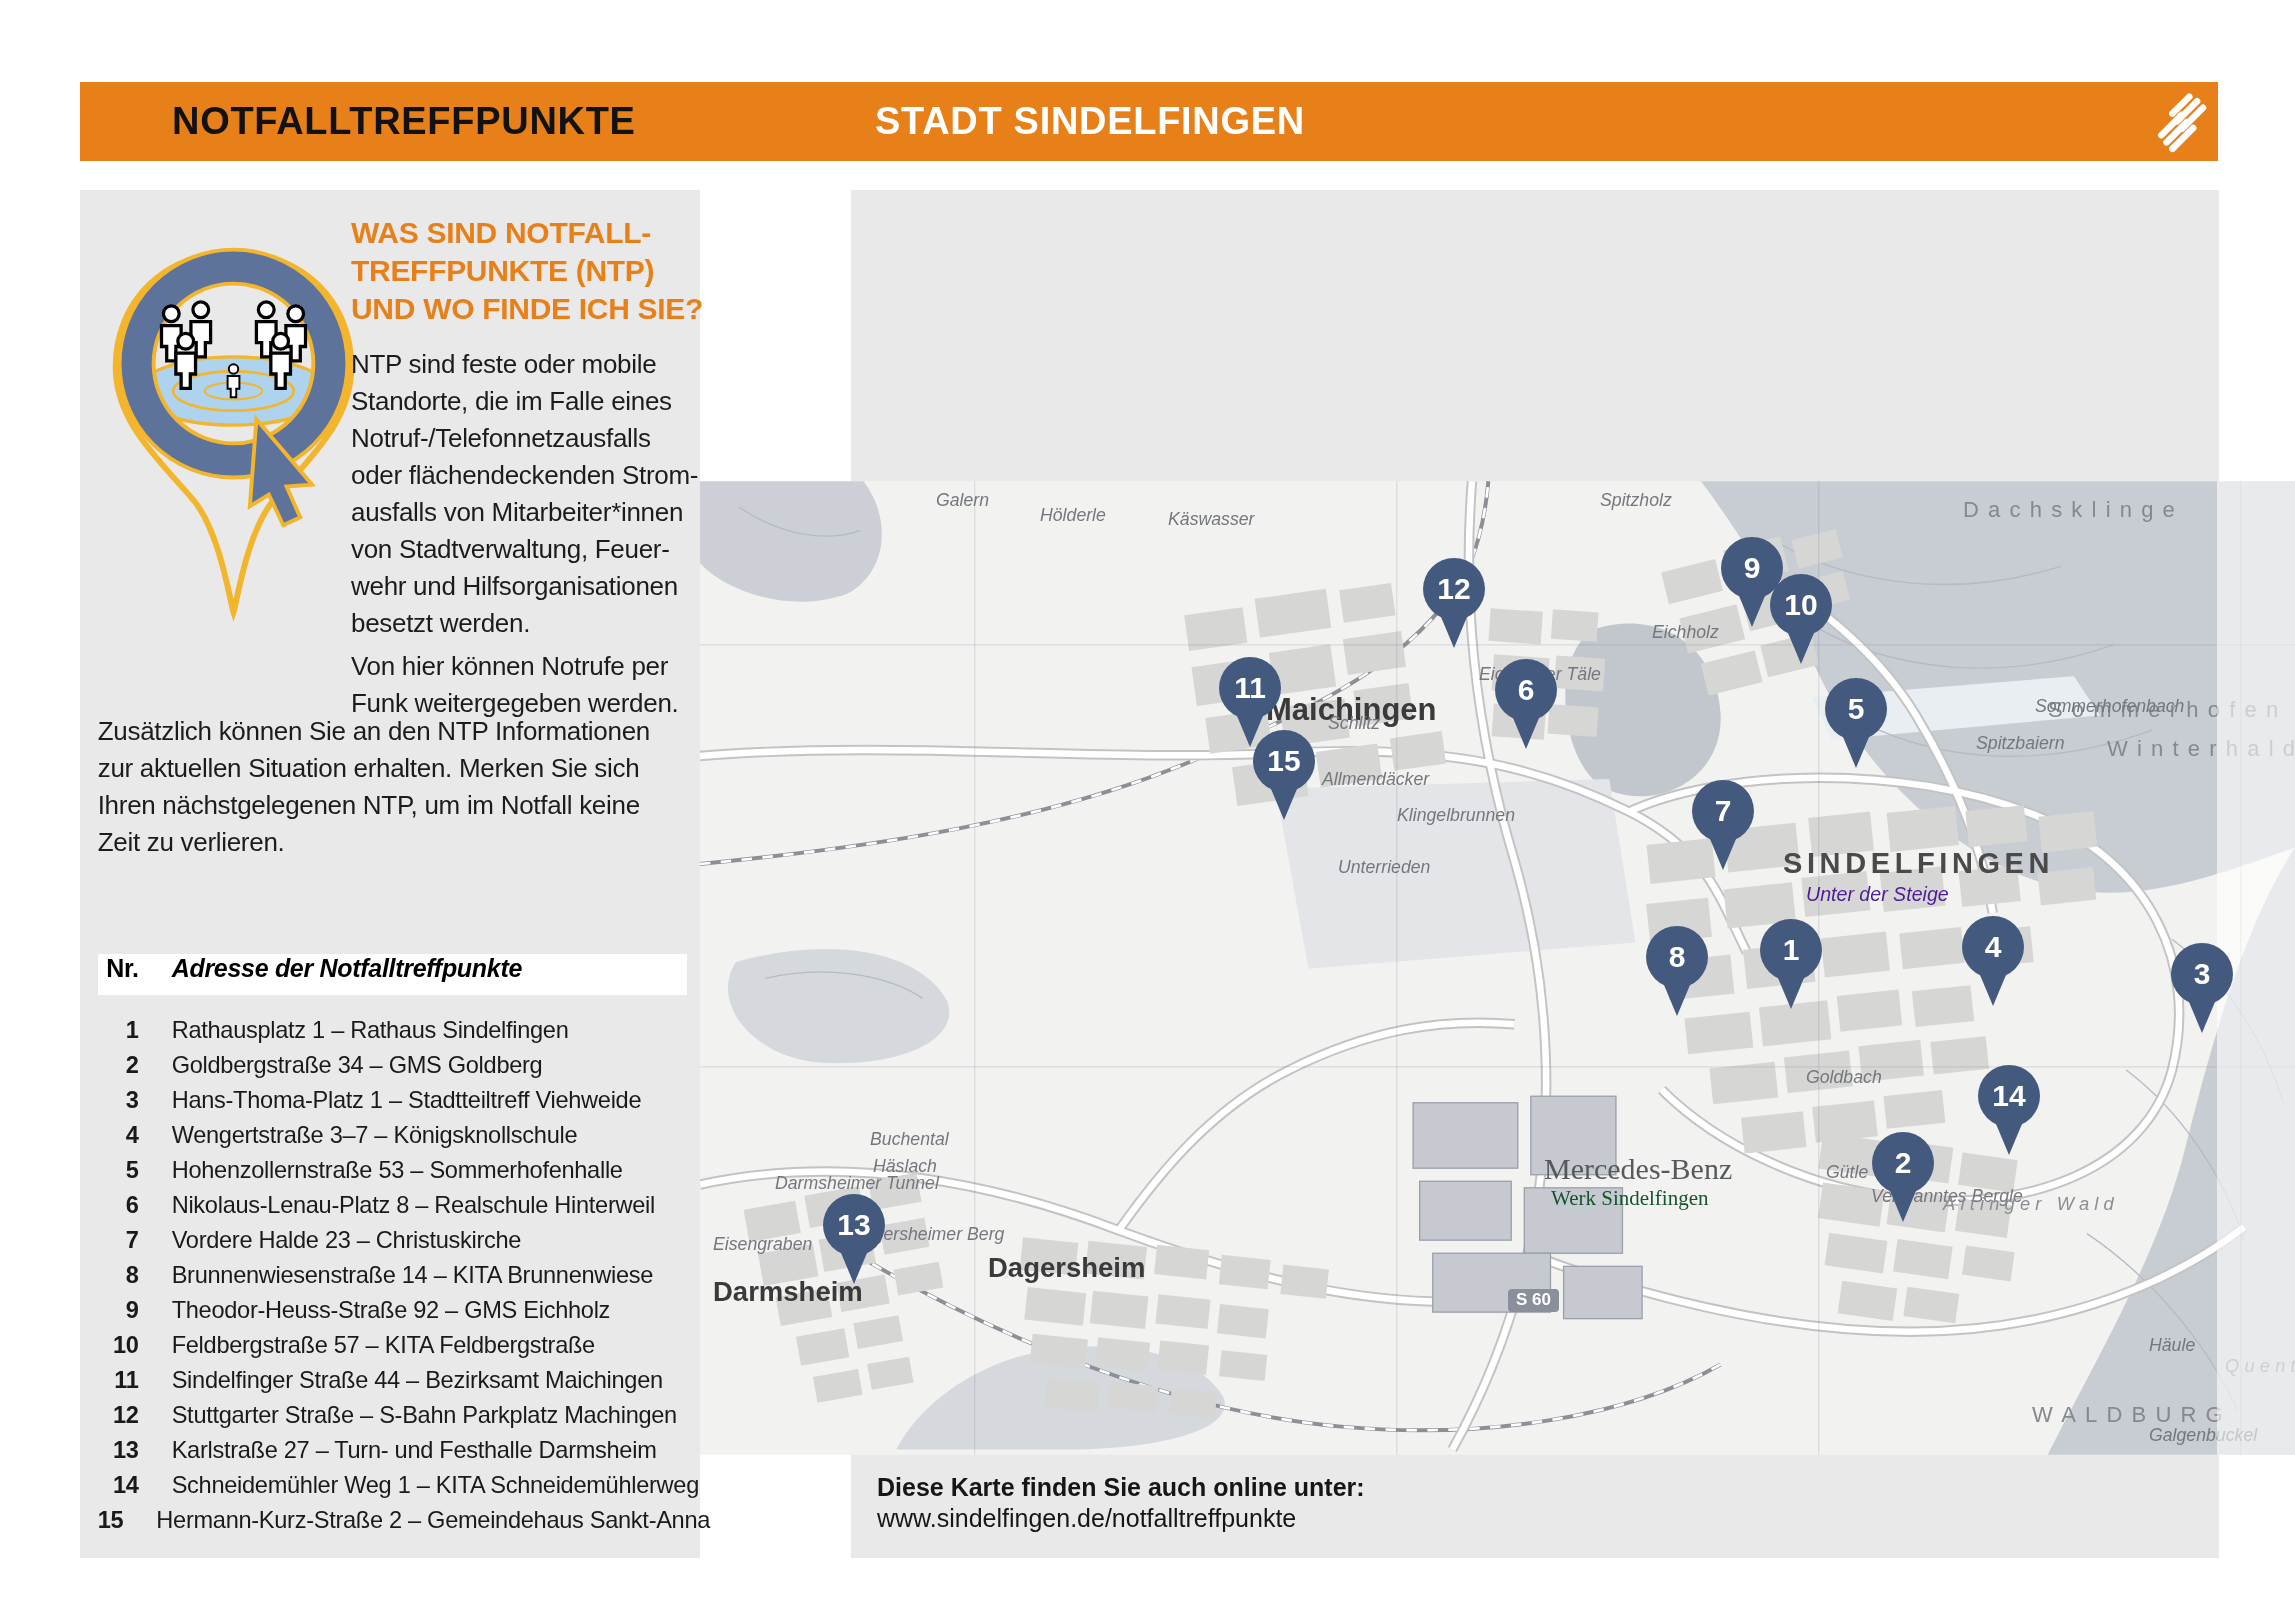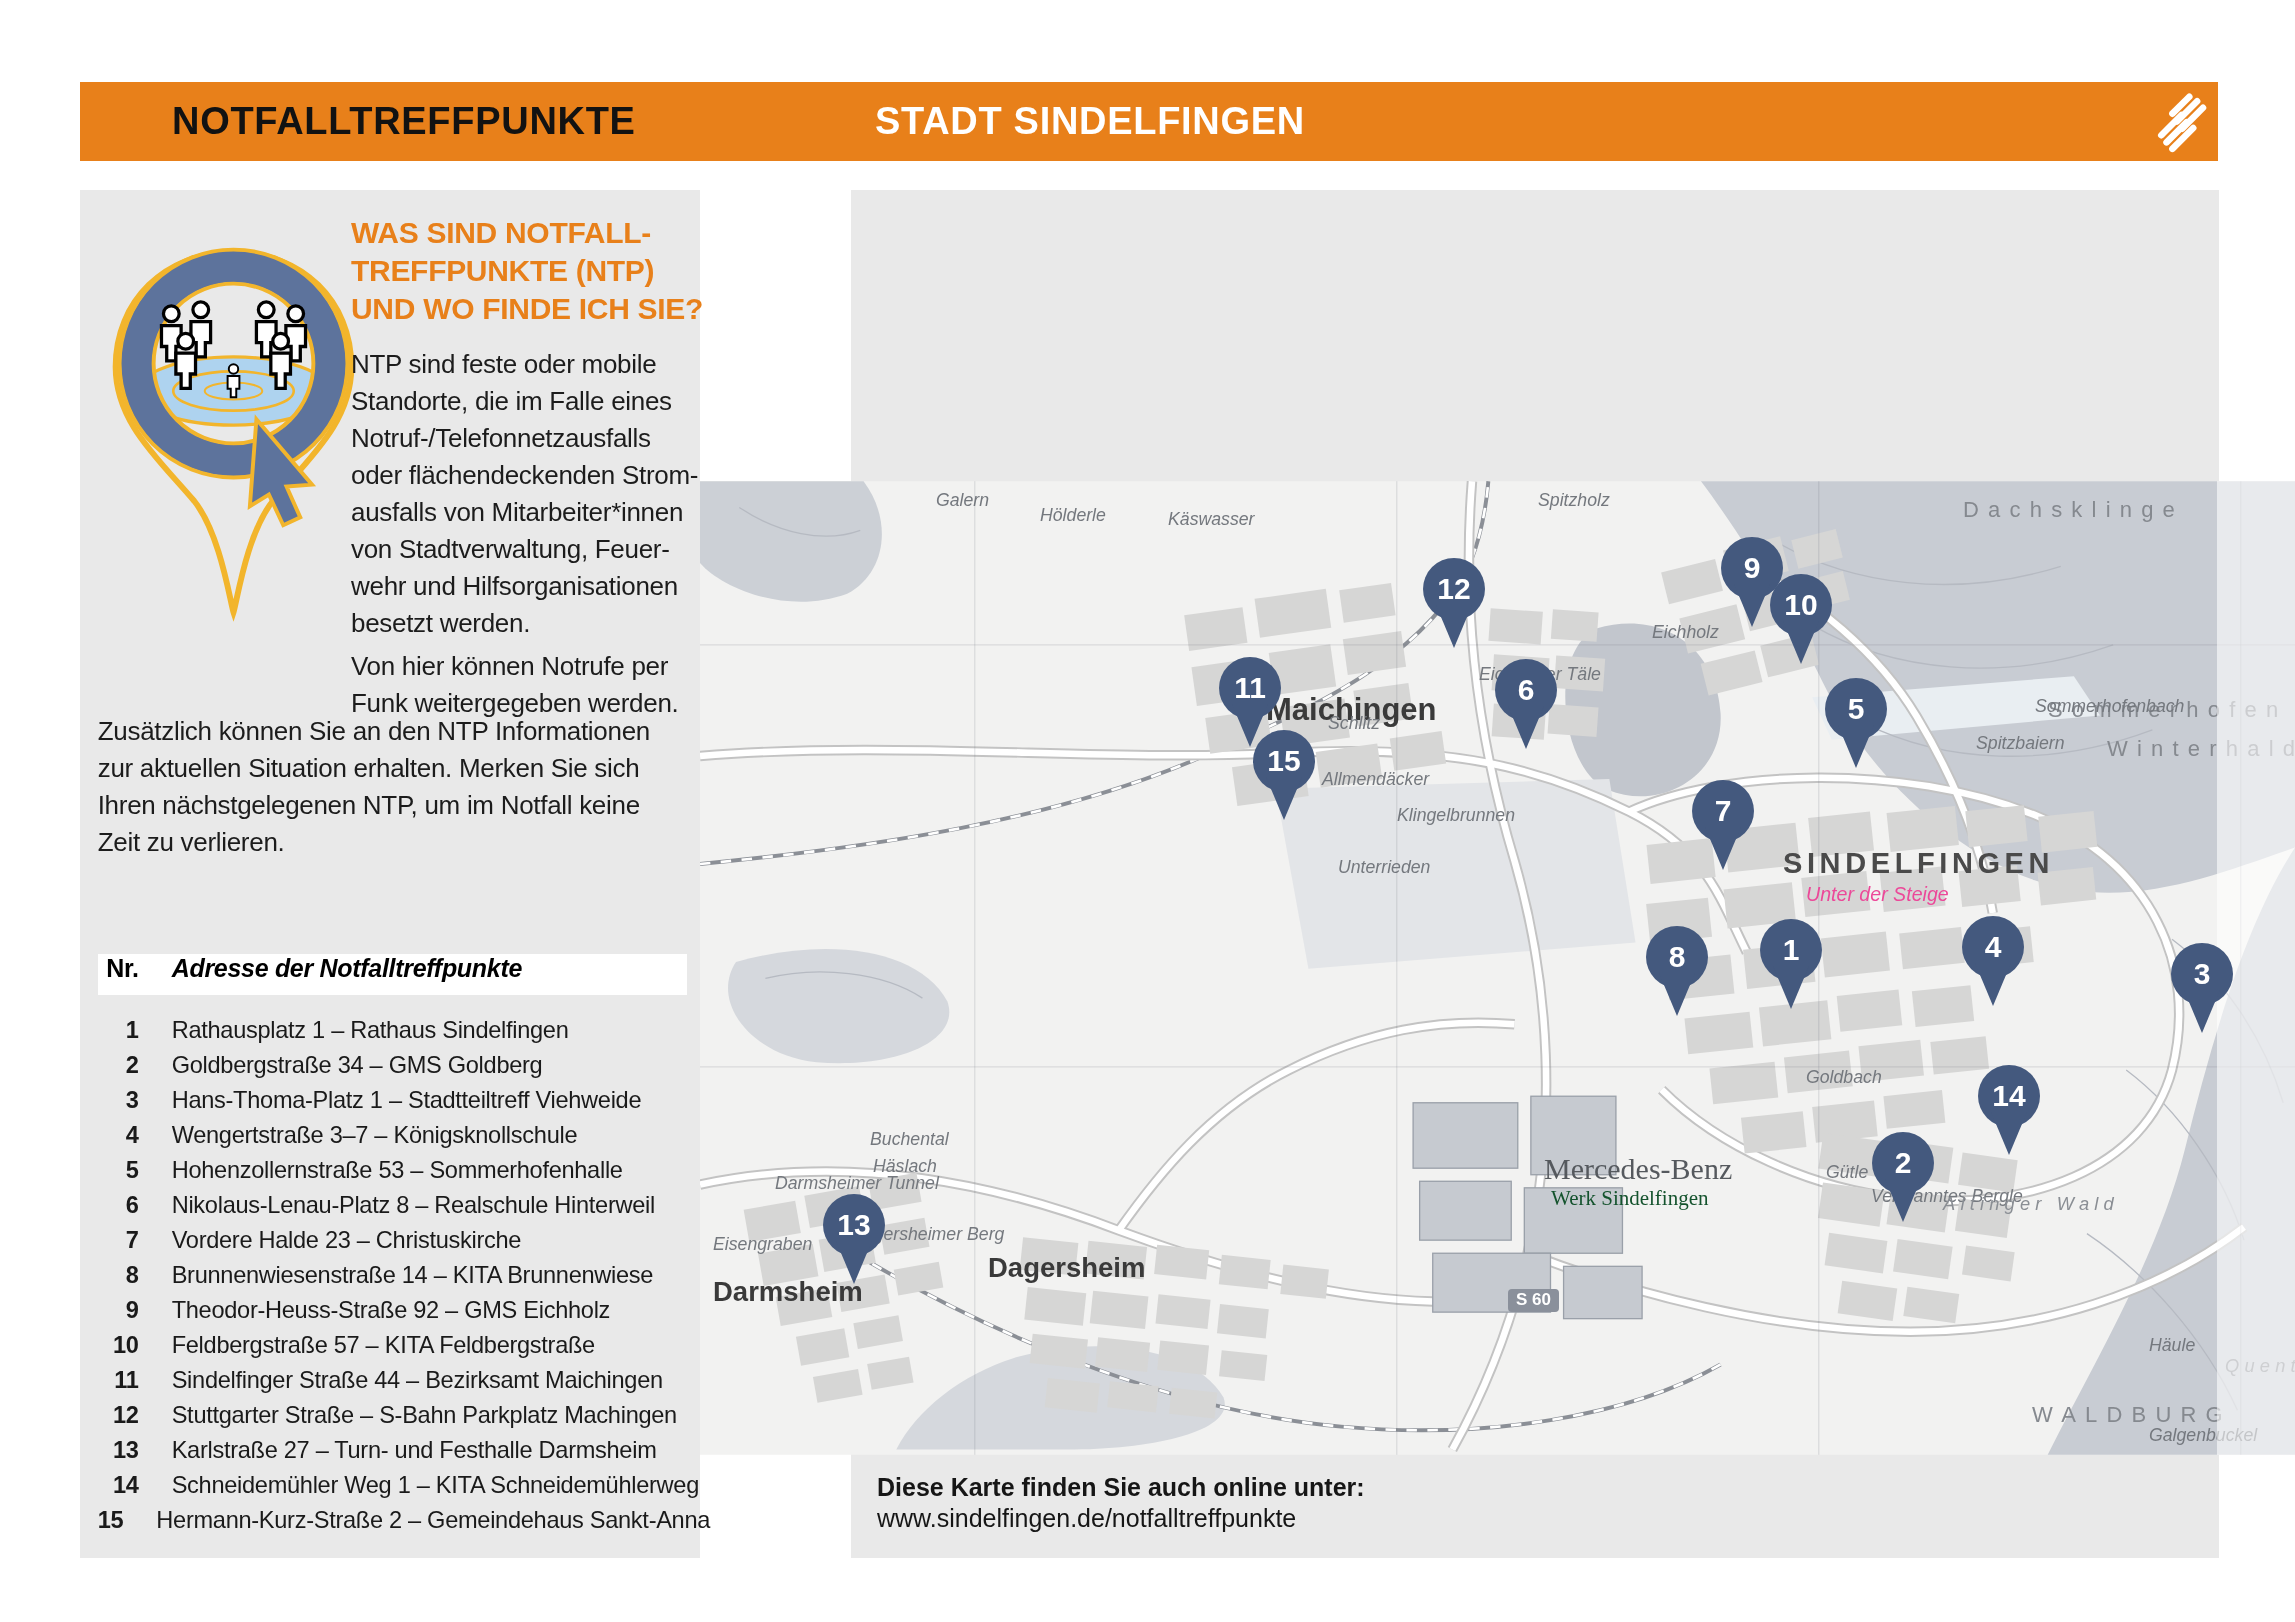--- a/index.html
+++ b/index.html
@@ -64,21 +64,21 @@
   .map-art { position:absolute; left:0; top:0; z-index:1; }
   .map-label { position:absolute; white-space:nowrap; z-index:2; color:#5d5d5d; }
   .town-lg  { font-size:31px; font-weight:bold; color:#3a3a3a; }
   .town-md  { font-size:27.5px; font-weight:bold; color:#3a3a3a; }
   .city-caps{ font-size:29px; font-weight:bold; color:#4a4a4a; letter-spacing:4.6px; }
   .serif-lg { font-family:"Liberation Serif", serif; font-size:30px; color:#55595e; }
   .serif-sm { font-family:"Liberation Serif", serif; font-size:21px; color:#14532d; }
   .terrain  { font-size:22px; letter-spacing:9.2px; color:#85898f; }
   .terrain-sm { font-size:18.3px; letter-spacing:5.2px; color:#8a8e94; font-style:italic; }
   .small-italic { font-size:17.7px; font-style:italic; color:#74787e; }
-  .hill-italic { font-size:19.6px; font-style:italic; color:#ec4899; }
+  .hill-italic { font-size:19.6px; font-style:italic; color:#4c1d95; }
   .shield { font-size:17px; font-weight:bold; color:#ffffff; background:#8a909b; padding:1.3px 7.9px; border-radius:3.9px; }
   .wash {
     position:absolute; left:1517px; top:0; width:79px; height:100%;
     background:rgba(255,255,255,0.58); z-index:3;
   }
   .pin {
     position:absolute; width:62px; height:62px; margin:-31px 0 0 -31px;
     background:var(--pin,#44597E); border-radius:50%;
     display:flex; align-items:center; justify-content:center;
     color:#ffffff; font-size:30px; font-weight:bold; z-index:5;
@@ -455,21 +455,21 @@
       <span class="map-label hill-italic" style="left: 1106px; top: 402px;">Unter der Steige</span>
       <span class="map-label town-md" style="left: 288px; top: 771px;">Dagersheim</span>
       <span class="map-label town-md" style="left: 13px; top: 795px;">Darmsheim</span>
       <span class="map-label serif-lg" style="left: 844px; top: 671px;">Mercedes-Benz</span>
       <span class="map-label serif-sm" style="left: 851px; top: 705px;">Werk Sindelfingen</span>
       <span class="map-label terrain" style="left: 1348px; top: 216px;">Sommerhofen</span>
       <span class="map-label terrain" style="left: 1263px; top: 16.4px;">Dachsklinge</span>
       <span class="map-label terrain" style="left: 1407px; top: 255px;">Winterhalde</span>
       <span class="map-label small-italic" style="left: 779px; top: 183px;">Eichholzer Täle</span>
       <span class="map-label small-italic" style="left: 952px; top: 141px;">Eichholz</span>
-      <span class="map-label small-italic" style="left: 838px; top: 9.2px;">Spitzholz</span>
+      <span class="map-label small-italic" style="left: 900px; top: 9.2px;">Spitzholz</span>
       <span class="map-label small-italic" style="left: 628px; top: 232px;">Schlitz</span>
       <span class="map-label small-italic" style="left: 622px; top: 288px;">Allmendäcker</span>
       <span class="map-label small-italic" style="left: 638px; top: 376px;">Unterrieden</span>
       <span class="map-label small-italic" style="left: 697px; top: 324px;">Klingelbrunnen</span>
       <span class="map-label small-italic" style="left: 1106px; top: 586px;">Goldbach</span>
       <span class="map-label small-italic" style="left: 1126px; top: 681px;">Gütle</span>
       <span class="map-label small-italic" style="left: 1171px; top: 705px;">Verbranntes Bergle</span>
       <span class="map-label terrain-sm" style="left: 1243px; top: 712px;">Altinger Wald</span>
       <span class="map-label terrain" style="left: 1332px; top: 921px;">WALDBURG</span>
       <span class="map-label small-italic" style="left: 1449px; top: 854px;">Häule</span>

